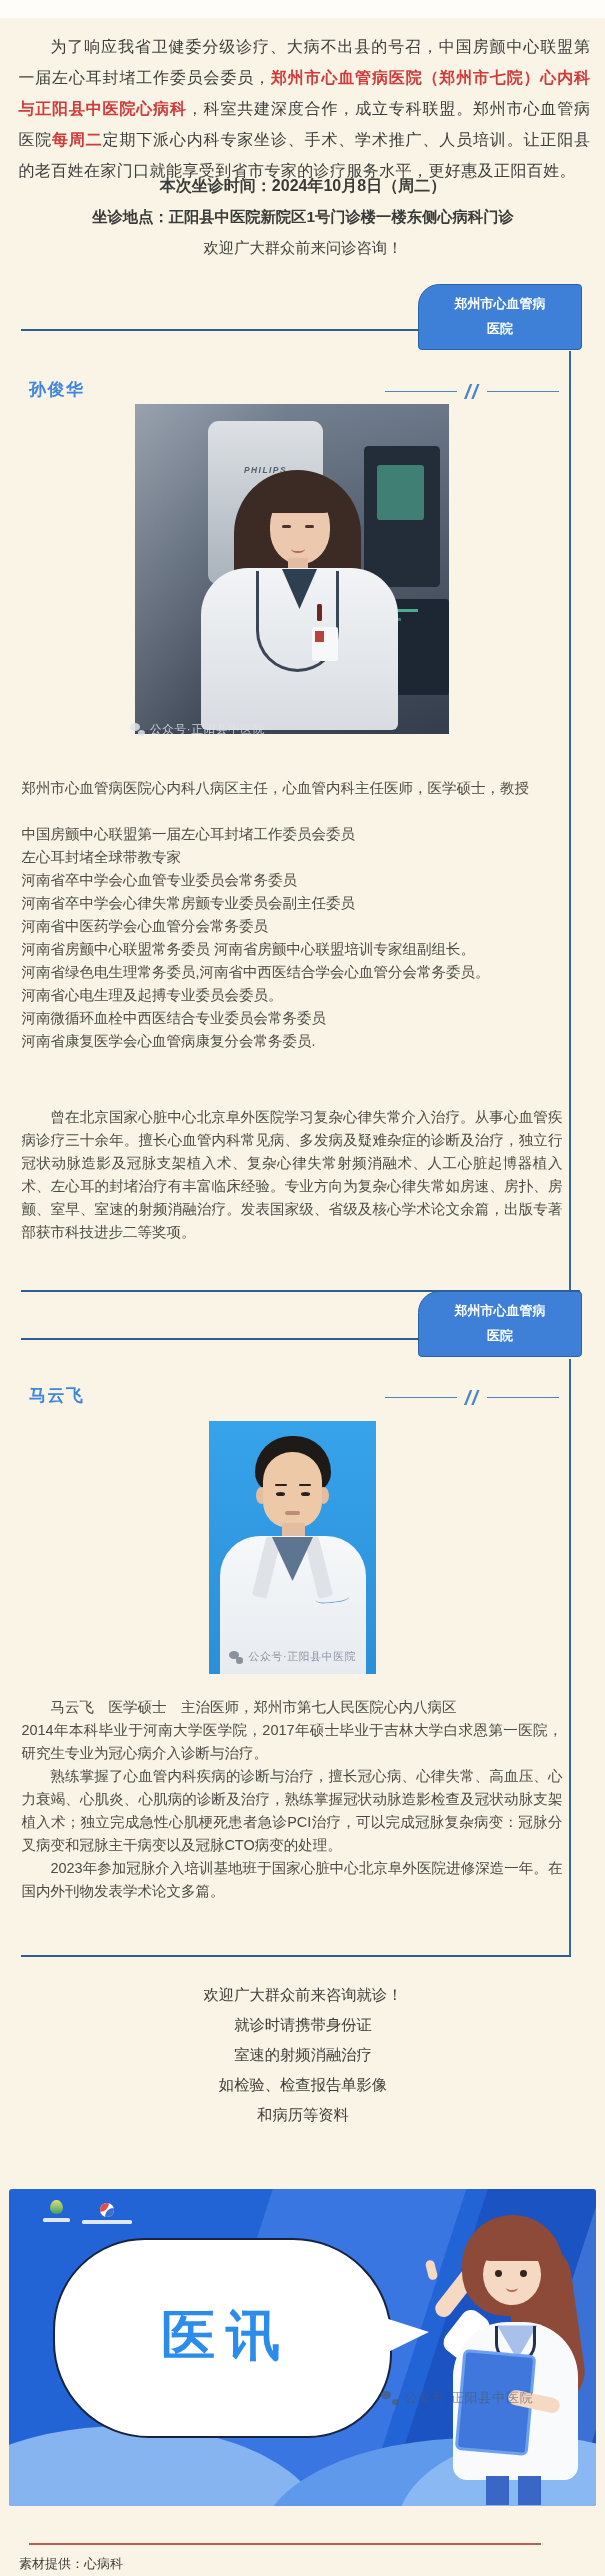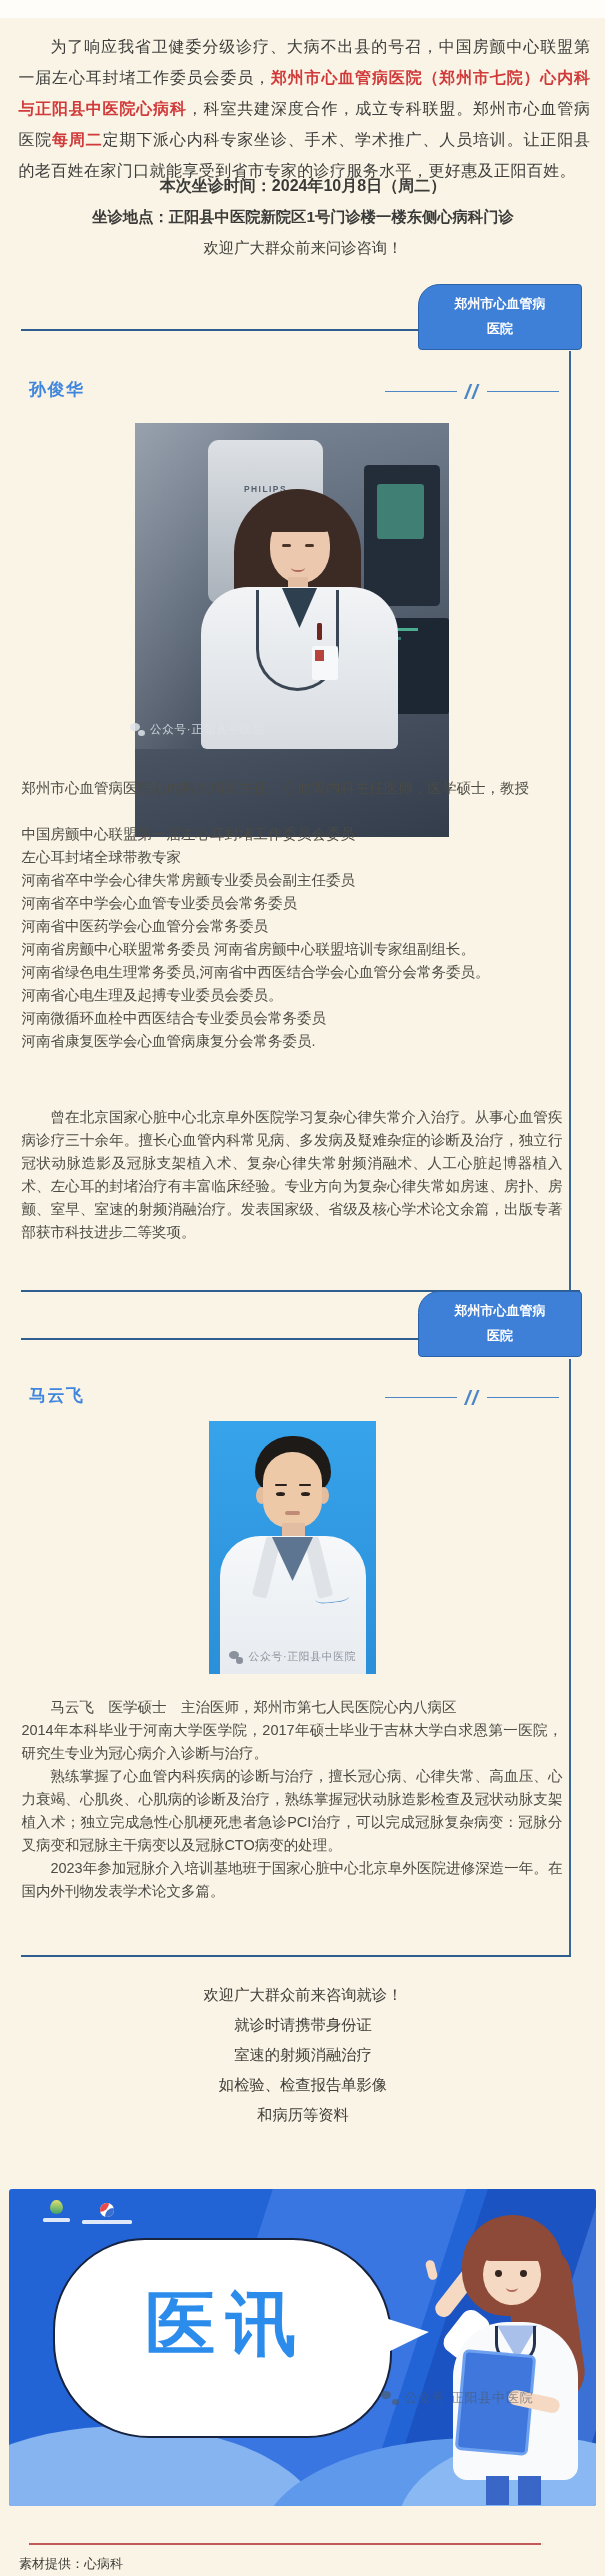--- a/index.html
+++ b/index.html
@@ -29,22 +29,22 @@
   .deco{width:174px;height:21.4px;display:flex;align-items:center;color:#4a86c8;}
   .deco .dline{flex:1;height:1.5px;background:#4a86c8;}
   .deco .slash{margin:0 7.6px;font-size:20.6px;font-style:italic;font-weight:bold;letter-spacing:1.5px;}
 
   
   .sect-text{left:21.4px;width:541px;font-size:14.5px;line-height:23px;color:#4c4b45;text-align:justify;}
   .indent{text-indent:2em;}
   .cred{white-space:nowrap;}
 
   
-  .photo1{left:135px;top:423px;width:314px;height:414px;overflow:hidden;
-          background:linear-gradient(165deg,#7d8898 0%,#5c6878 38%,#46505f 70%,#333d4b 100%);}
+  .photo1{left:135px;top:404px;width:314px;height:330px;overflow:hidden;
+          background:linear-gradient(165deg,#7d8898 0%,#5c6878 38%,#46505f 70%,#333d4b 100%);font-style:italic;}
   .p1-glass{left:-46px;top:0;width:161px;height:326px;transform:skewX(-14deg);
             background:linear-gradient(90deg,rgba(255,255,255,.22),rgba(255,255,255,0));}
   .p1-machine{left:73px;top:17px;width:115px;height:164px;border-radius:10.7px;
               background:linear-gradient(180deg,#dde1e5,#a9b1ba);}
   .p1-mlabel{left:73px;top:61px;width:115px;text-align:center;font-size:8.4px;font-weight:bold;
              color:#555f6b;letter-spacing:1.5px;}
   .p1-arm{left:115px;top:178px;width:44px;height:57px;background:#b6bdc5;border-radius:7.6px;}
   .p1-monitor{left:229px;top:42px;width:76px;height:141px;background:#232d3a;border-radius:4.6px;}
   .p1-screen{left:242px;top:61px;width:47px;height:55px;background:#3f7f74;border-radius:3.1px;}
   .p1-panel{left:220px;top:195px;width:94px;height:96px;background:#1d2633;border-radius:3.1px;}
@@ -102,22 +102,22 @@
   
   .banner{left:9.2px;top:2189px;width:587px;height:317px;background:#2263d6;overflow:hidden;border-radius:3.1px;}
   .bn-streak1{left:214px;top:-46px;width:184px;height:428px;background:rgba(95,150,245,.38);transform:rotate(18deg);}
   .bn-streak2{left:428px;top:-61px;width:245px;height:474px;background:rgba(12,48,150,.30);transform:rotate(18deg);}
   .bn-streak3{left:535px;top:-31px;width:69px;height:428px;background:rgba(120,170,250,.35);transform:rotate(18deg);}
   .bn-wave1{left:-84px;bottom:-126px;width:398px;height:206px;background:#86b4f1;border-radius:50%;}
   .bn-wave2{left:252px;bottom:-138px;width:428px;height:206px;background:#5e99ec;border-radius:50%;}
   .bn-wave3{right:-92px;bottom:-115px;width:291px;height:184px;background:#8ab8f2;border-radius:50%;}
   .bubble{left:44px;top:49px;width:335px;height:196px;background:#fff;border:2.3px solid #17233f;border-radius:92px 99px 84px 96px;}
   .bubble-tail{left:373px;top:128px;width:0;height:0;border-top:15.3px solid transparent;border-bottom:23px solid transparent;border-left:47px solid #ffffff;}
-  .bn-headline{left:44px;top:38px;width:335px;height:196px;display:flex;align-items:center;justify-content:center;
-               font-size:70px;font-weight:bold;color:#2b8cec;letter-spacing:10.7px;text-indent:10.7px;}
+  .bn-headline{left:44px;top:49px;width:335px;height:196px;display:flex;align-items:center;justify-content:center;
+               font-size:54px;font-weight:bold;color:#2b8cec;letter-spacing:10.7px;text-indent:10.7px;}
   .dr{left:413px;top:21.4px;width:174px;height:295px;}
   .dr-hairback{left:90px;top:34px;width:66px;height:161px;background:#8d4a38;border-radius:31px 46px 46px 46px;transform:rotate(-8deg);}
   .dr-hair{left:40px;top:4.6px;width:101px;height:101px;background:#8d4a38;border-radius:58% 58% 50% 50%;}
   .dr-face{left:61px;top:34px;width:58px;height:61px;background:#f6d9c2;border-radius:50%;}
   .dr-eye{width:6.9px;height:6.9px;background:#33261f;border-radius:50%;}
   .dr-smile{left:84px;top:73px;width:12.2px;height:6.9px;border-bottom:2.3px solid #b06a5a;border-radius:50%;}
   .dr-fringe{left:57px;top:23px;width:70px;height:27.5px;background:#8d4a38;border-radius:38px 46px 15.3px 23px;}
   .dr-arm{left:4.6px;top:73px;width:60px;height:17px;background:#f6d9c2;border-radius:9.2px;transform:rotate(-52deg);}
   .dr-finger{left:4.6px;top:50px;width:9.2px;height:20px;background:#f6d9c2;border-radius:4.6px;transform:rotate(-14deg);}
   .dr-sleeve{left:20px;top:109px;width:49px;height:31px;background:#ffffff;border-radius:10.7px;transform:rotate(-52deg);}
@@ -198,22 +198,22 @@
   </div>
   <div class="abs wm wm1">
     <span class="wm-icon"></span>
     <span>公众号·正阳县中医院</span>
   </div>
 
   <div class="abs sect-text" style="top:777px;">郑州市心血管病医院心内科八病区主任，心血管内科主任医师，医学硕士，教授</div>
   <div class="abs sect-text" style="top:823px;">
     <div class="cred">中国房颤中心联盟第一届左心耳封堵工作委员会委员</div>
     <div class="cred">左心耳封堵全球带教专家</div>
+    <div class="cred">河南省卒中学会心血管专业委员会常务委员</div>
     <div class="cred">河南省卒中学会心律失常房颤专业委员会副主任委员</div>
-    <div class="cred">河南省卒中学会心血管专业委员会常务委员</div>
     <div class="cred">河南省中医药学会心血管分会常务委员</div>
     <div class="cred">河南省房颤中心联盟常务委员 河南省房颤中心联盟培训专家组副组长。</div>
     <div class="cred">河南省绿色电生理常务委员,河南省中西医结合学会心血管分会常务委员。</div>
     <div class="cred">河南省心电生理及起搏专业委员会委员。</div>
     <div class="cred">河南微循环血栓中西医结合专业委员会常务委员</div>
     <div class="cred">河南省康复医学会心血管病康复分会常务委员.</div>
   </div>
   <div class="abs sect-text indent" style="top:1106px;">曾在北京国家心脏中心北京阜外医院学习复杂心律失常介入治疗。从事心血管疾病诊疗三十余年。擅长心血管内科常见病、多发病及疑难杂症的诊断及治疗，独立行冠状动脉造影及冠脉支架植入术、复杂心律失常射频消融术、人工心脏起博器植入术、左心耳的封堵治疗有丰富临床经验。专业方向为复杂心律失常如房速、房扑、房颤、室早、室速的射频消融治疗。发表国家级、省级及核心学术论文余篇，出版专著部获市科技进步二等奖项。</div>
 
   <div class="abs hline" style="left:21.4px;top:1290px;width:559px;"></div>

